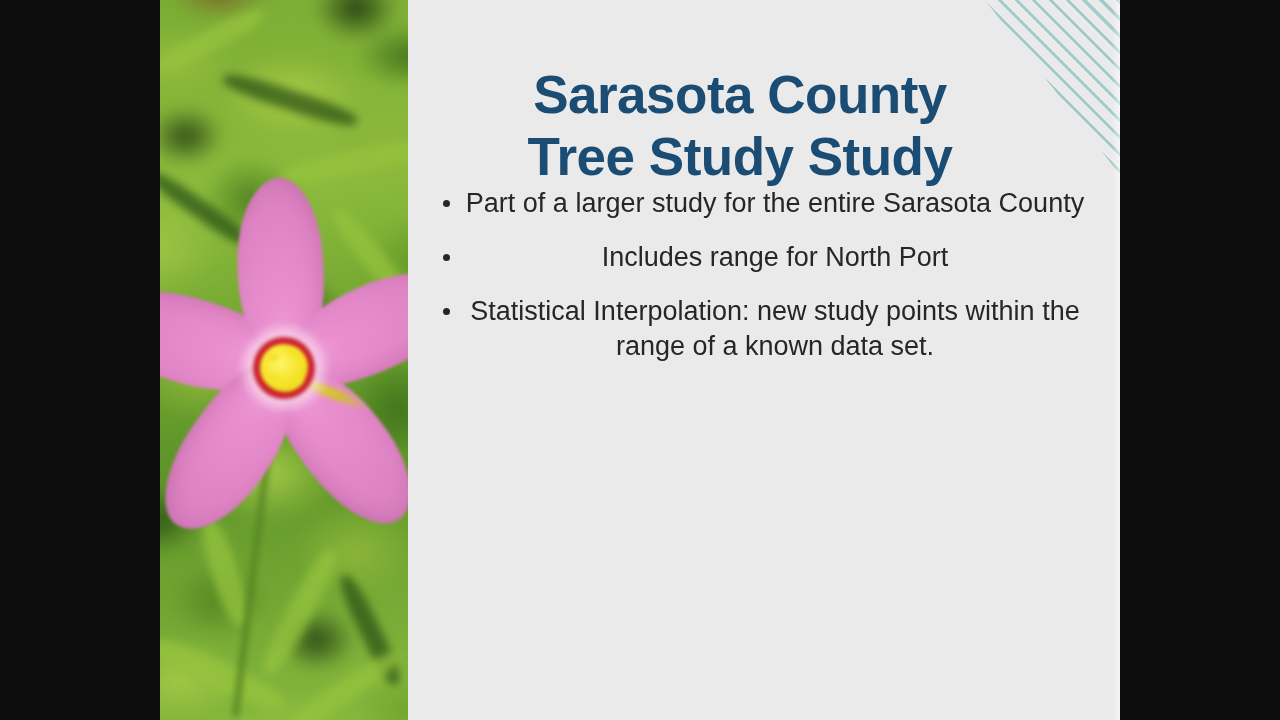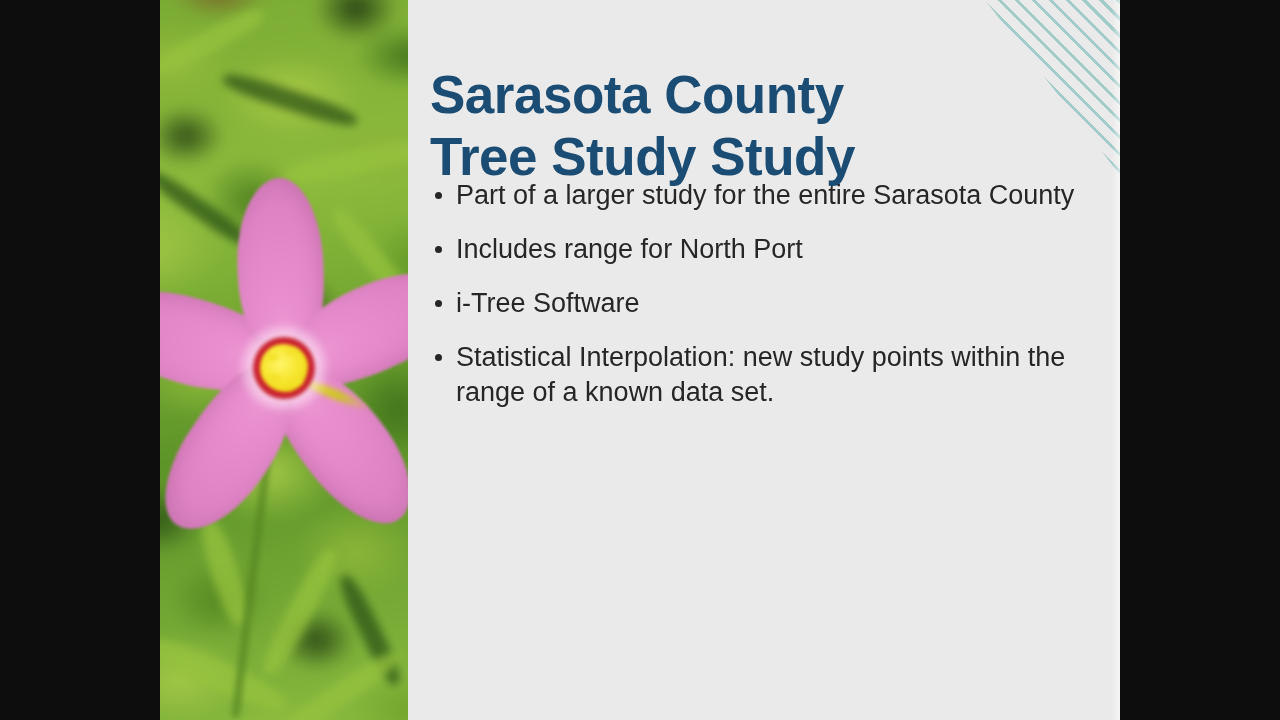--- a/index.html
+++ b/index.html
@@ -187,20 +187,21 @@
 
   
   #content {
     position: absolute;
     left: 248px;
     top: 0;
     width: 712px;
     height: 720px;
     background: #eaeaea;
     overflow: hidden;
+    text-align: center;
   }
   
   #edge-sliver {
     position: absolute;
     right: 0;
     top: 0;
     width: 8px;
     height: 720px;
     background: linear-gradient(90deg, rgba(255,255,255,0) 0%, rgba(255,255,255,.55) 100%);
     pointer-events: none;
@@ -239,21 +240,21 @@
   }
   #title .tline { display: block; white-space: nowrap; }
 
   
   #bullets {
     position: absolute;
     left: 20px;
     top: 178px;
     width: 650px;
     list-style: none;
-    margin: 0;
+    margin: 8px;
     padding: 0;
     color: #262626;
     font-size: 27px;
     line-height: 35px;
   }
   #bullets li {
     position: relative;
     padding-left: 28px;
     margin-bottom: 19px;
   }
@@ -322,24 +323,20 @@
         <li>
           <span class="dot"></span>
           <span>Part of a larger study for the entire Sarasota County</span>
         </li>
         <li>
           <span class="dot"></span>
           <span>Includes range for North Port</span>
         </li>
         <li>
           <span class="dot"></span>
-          <span>i-Tree Software</span>
-        </li>
-        <li>
-          <span class="dot"></span>
           <span>Statistical Interpolation: new study points within the range of a known data set.</span>
         </li>
       </ul>
 
       <div id="edge-sliver"></div>
     </div>
   </div>
 </div>
 
 </body></html>

